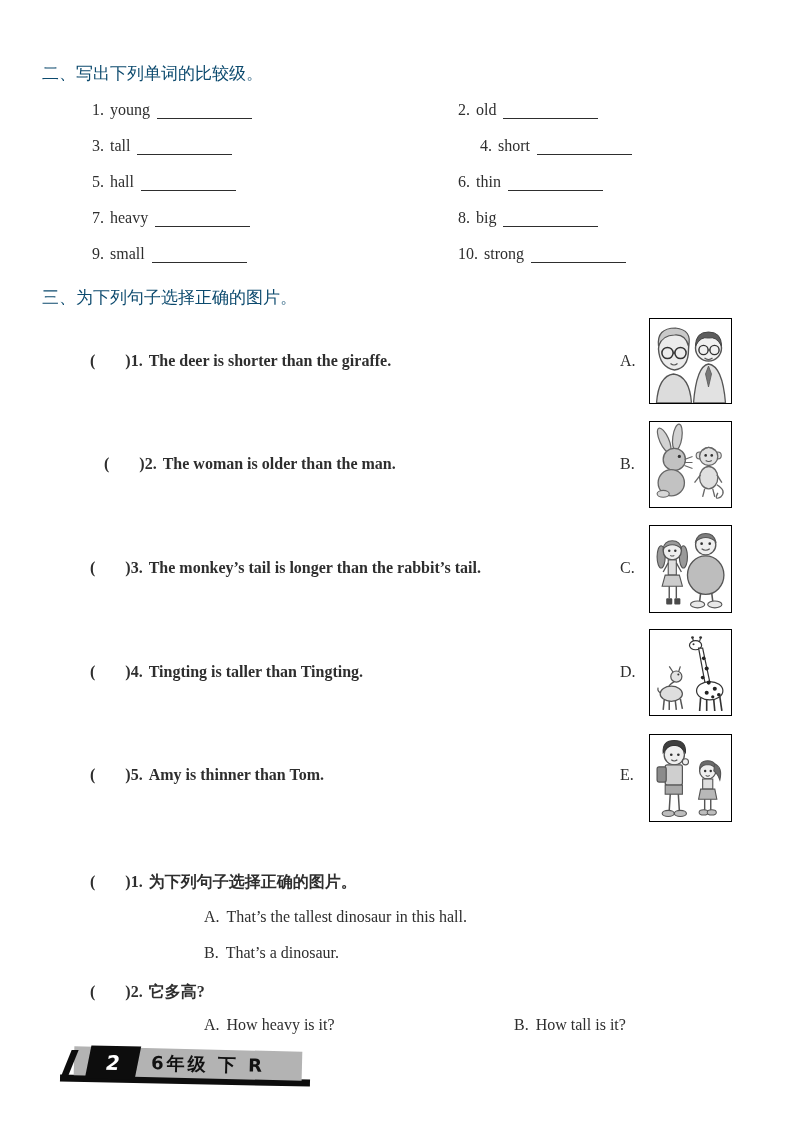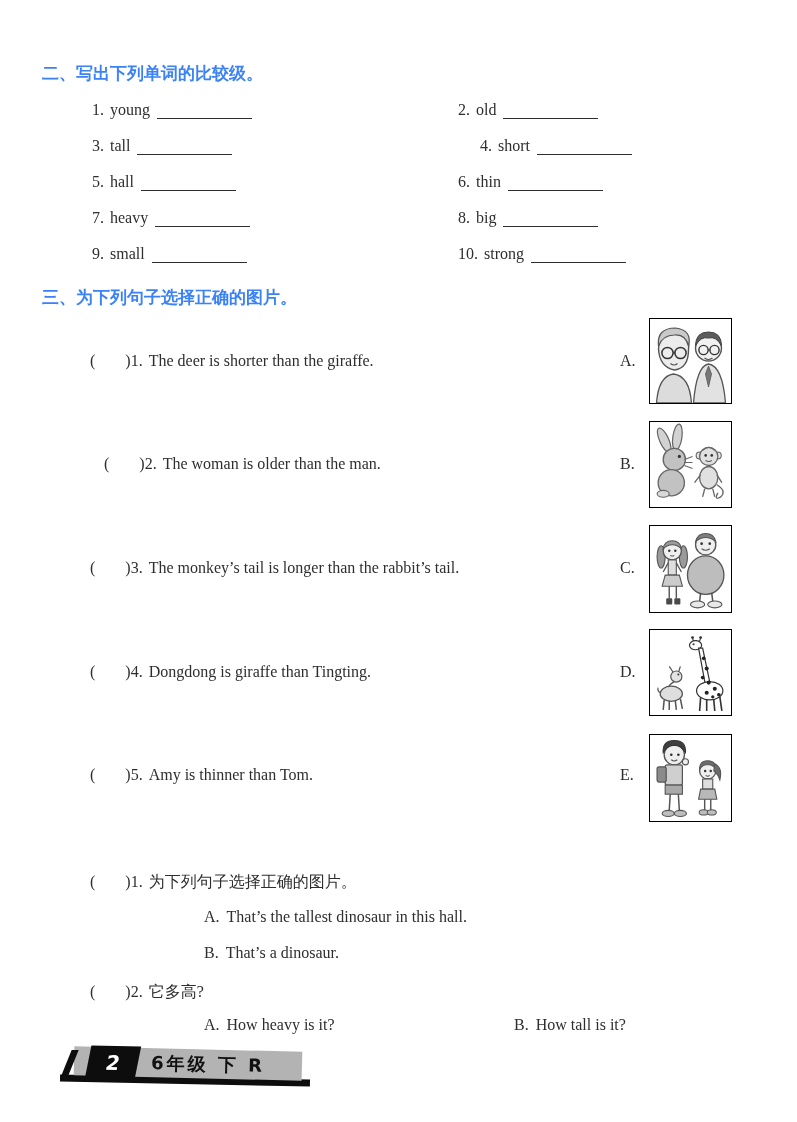--- a/index.html
+++ b/index.html
@@ -6,29 +6,29 @@
   html,body { background:#ffffff; }
   .page {
     position:relative; width:797px; height:1122px; margin:0 auto;
     background:#ffffff; overflow:hidden;
     font-family:"Liberation Serif","DejaVu Serif",serif;
     color:#2e2e2e; font-size:16px;
   }
   .sec-header {
     position:absolute; left:42px; white-space:nowrap;
     font-family:"DejaVu Sans","Liberation Sans",sans-serif;
-    font-weight:700; font-size:17px; color:#3b82f6;
+    font-weight:400; font-size:17px; color:#0c4a6e;
   }
   .w-item { position:absolute; white-space:nowrap; }
   .num { margin-right:6px; }
   .blank {
     display:inline-block; width:95px; height:1.5px; background:#2e2e2e;
     vertical-align:-4px; margin-left:7px;
   }
-  .q-line { position:absolute; white-space:nowrap; }
+  .q-line { position:absolute; white-space:nowrap;font-weight:bold; }
   .gap { display:inline-block; width:30px; }
   .qtext { margin-left:6px; }
   .opt-letter { position:absolute; white-space:nowrap; }
   .pic-box {
     position:absolute; left:649px; width:83px;
     border:1.5px solid #000; background:#fff;
   }
   .pic-box svg { display:block; width:100%; height:100%; }
   .cn-item { font-family:"Liberation Serif","DejaVu Serif",serif; }
   .choice { position:absolute; white-space:nowrap;margin-left:36px; }
@@ -185,21 +185,21 @@
       <path d="M51 22 Q55 25 59 22" fill="none" stroke="#555" stroke-width="1.1"></path>
       <ellipse cx="55" cy="48" rx="18" ry="19" fill="#bdbdbd" stroke="#555" stroke-width="1.3"></ellipse>
       <line x1="50" y1="66" x2="49" y2="74" stroke="#555" stroke-width="1.5"></line>
       <line x1="61" y1="66" x2="62" y2="74" stroke="#555" stroke-width="1.5"></line>
       <ellipse cx="47" cy="77" rx="7" ry="3.4" fill="#e8e8e8" stroke="#555" stroke-width="1.1"></ellipse>
       <ellipse cx="64" cy="77" rx="7" ry="3.4" fill="#e8e8e8" stroke="#555" stroke-width="1.1"></ellipse>
     </svg>
   </div>
 
   <div class="q-line" style="left:90px;top:663px">
-    <span>(</span><span class="gap"></span><span>)</span><span>4.</span><span class="qtext">Dongdong is giraffe than Tingting.</span>
+    <span>(</span><span class="gap"></span><span>)</span><span>4.</span><span class="qtext">Tingting is taller than Tingting.</span>
   </div>
   <div class="opt-letter" style="left:620px;top:663px">D.</div>
   <div class="pic-box" style="top:629px;height:87px">
     <svg viewBox="0 0 80 84">
       <line x1="44" y1="14" x2="42" y2="8" stroke="#333" stroke-width="1.1"></line>
       <line x1="48" y1="14" x2="50" y2="8" stroke="#333" stroke-width="1.1"></line>
       <circle cx="42" cy="7.5" r="1.4" fill="#333"></circle>
       <circle cx="50" cy="7.5" r="1.4" fill="#333"></circle>
       <ellipse cx="45" cy="15" rx="6" ry="4.5" fill="#fff" stroke="#333" stroke-width="1.2"></ellipse>
       <circle cx="43" cy="14" r="1" fill="#333"></circle>

